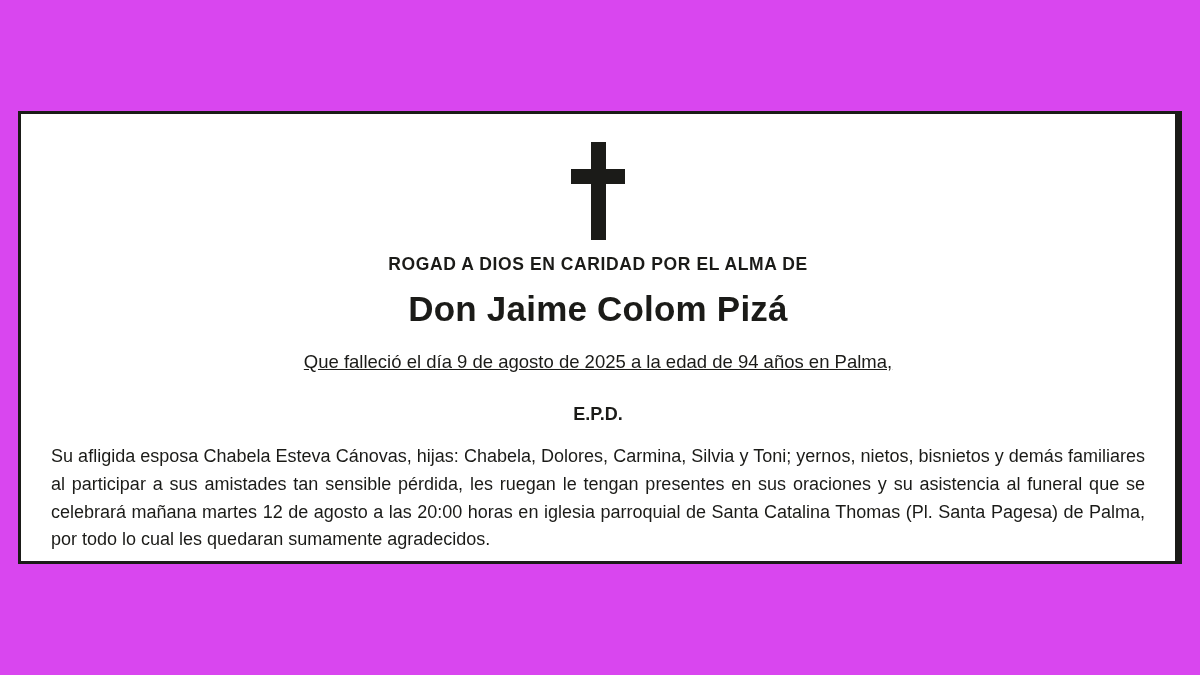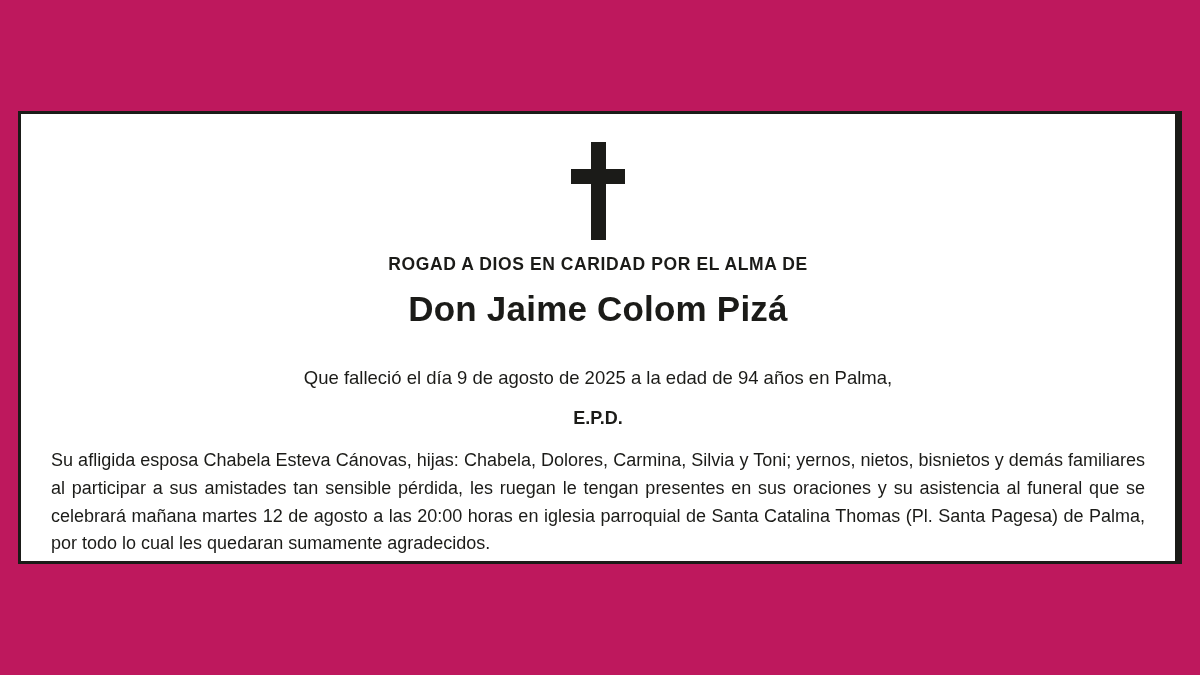--- a/index.html
+++ b/index.html
@@ -10,21 +10,21 @@
     width: 1200px;
     height: 675px;
     background: #ffffff;
     font-family: "Liberation Sans", sans-serif;
     overflow: hidden;
   }
   .page {
     position: relative;
     width: 1200px;
     height: 675px;
-    background: #be185d;
+    background: #d946ef;
     box-sizing: border-box;
   }
   .obituary-card {
     position: absolute;
     left: 18px;
     top: 111px;
     width: 1164px;
     height: 453px;
     background: #ffffff;
     border-top: 3px solid #1b1b18;
@@ -72,28 +72,29 @@
     text-align: center;
     font-weight: 600;
     margin-bottom: 14px;
   }
   .deceased-name {
     font-size: 35px;
     font-weight: bold;
     color: #1b1b18;
     text-align: left;
     letter-spacing: 0.2px;
-    margin-bottom: 36px;
+    margin-bottom: 20px;
   }
   .death-details {
     font-size: 18.5px;
     color: #1b1b18;
     text-align: center;
     line-height: 1.45;
-    margin-bottom: 16px;
+    margin-bottom: 28px;
+    text-decoration: underline;
   }
   .death-details .line {
     display: block;
   }
   .epd {
     font-size: 18px;
     font-weight: bold;
     color: #1b1b18;
     text-align: left;
     margin-bottom: 18px;

